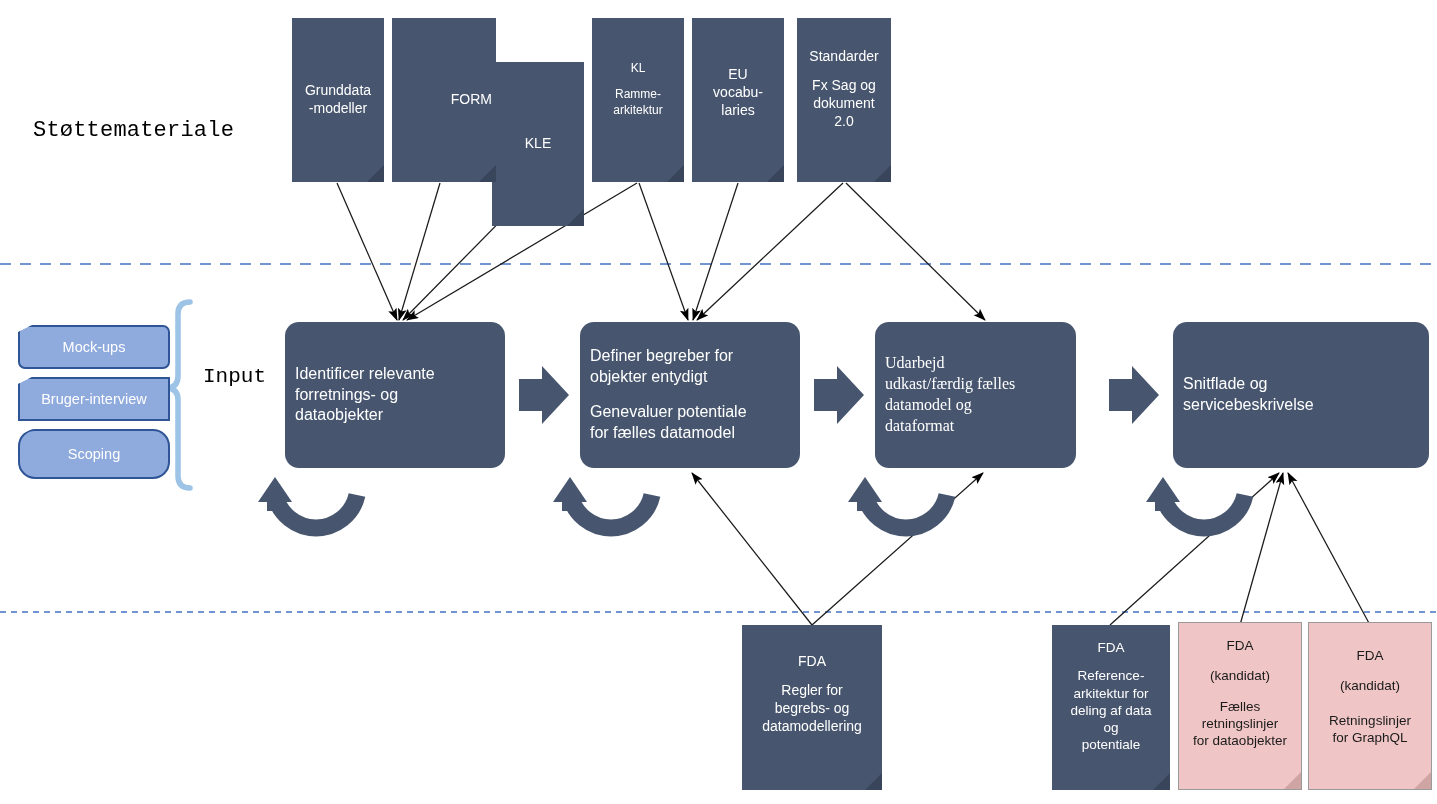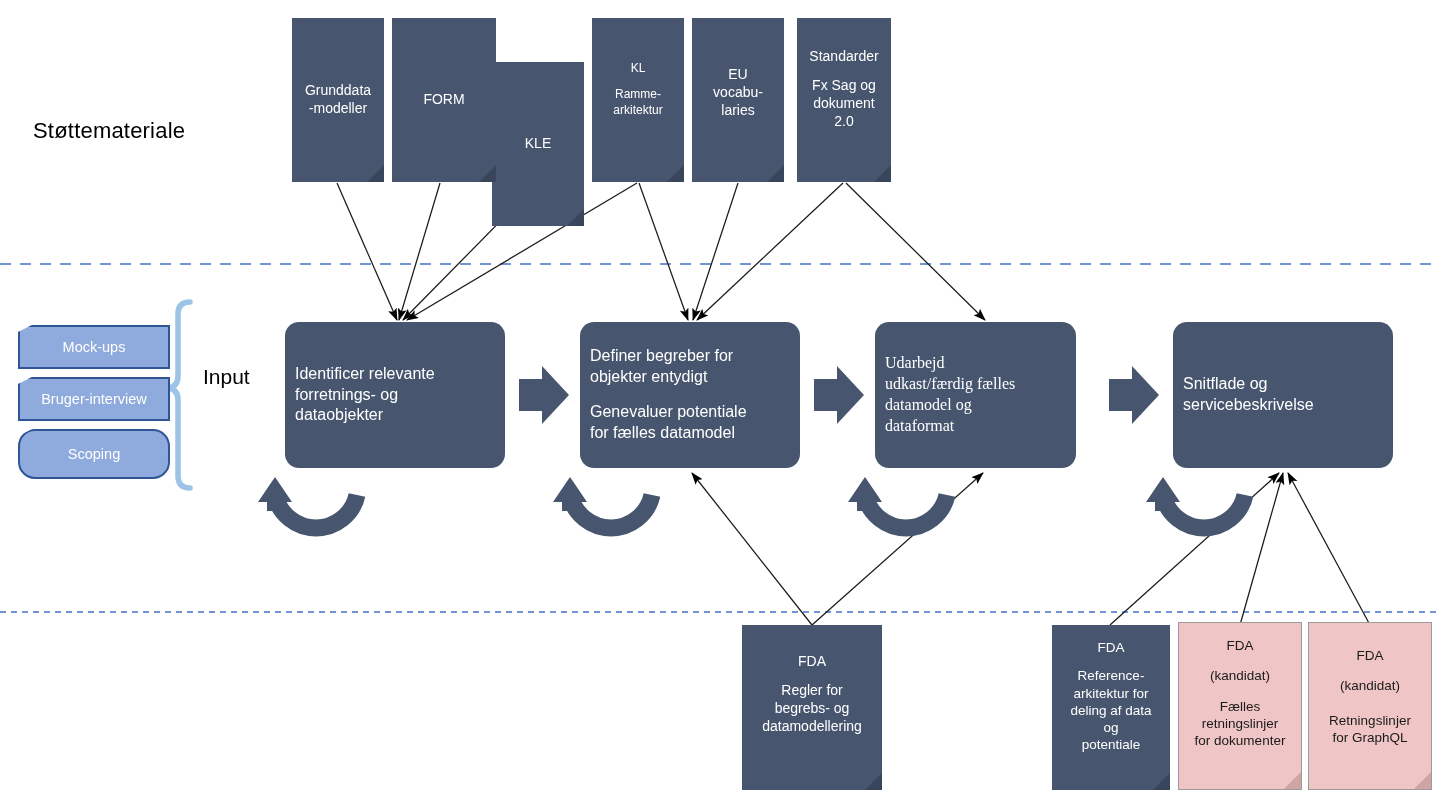--- a/index.html
+++ b/index.html
@@ -37,21 +37,21 @@
         justify-content:center;text-align:center;font-size:16px;line-height:1.3;
         padding:6px 10px;}
   .proc .l2{margin-top:14px;}
 
   
   .card{position:absolute;box-sizing:border-box;color:#ffffff;font-size:14.5px;
         display:flex;align-items:center;justify-content:center;text-align:center;
         background:#8faadc;border:2px solid #2f5597;
         clip-path:polygon(14px 0,100% 0,100% 100%,0 100%,0 7px);}
 
-  .plain{position:absolute;color:#000000;}
+  .plain{position:absolute;color:#000000;font-family:Liberation Mono, monospace;}
   #stoette-label{font-size:22px;left:33px;top:118px;letter-spacing:0.2px;}
   #input-label{font-size:21px;left:203px;top:365px;}
 </style>
 </head>
 <body>
 
 <div id="canvas">
 
   <svg class="layer back" viewBox="0 0 1437 804">
     <defs>
@@ -93,21 +93,21 @@
     <div class="plain" id="input-label">Input</div>
 
     <div class="doc dark" style="left:292px;top:18px;width:92px;height:164px;font-size:14px;justify-content:center;">
       <div class="txt">
         <div>Grunddata</div>
         <div>-modeller</div>
       </div>
       <span class="fold"></span>
     </div>
 
-    <div class="doc dark" style="left:392px;top:18px;width:104px;height:164px;font-size:14px;">
+    <div class="doc dark" style="left:392px;top:18px;width:104px;height:164px;font-size:14px;align-items:flex-end;">
       <div class="txt">
         <div>FORM</div>
       </div>
       <span class="fold"></span>
     </div>
 
     <div class="doc dark" style="left:492px;top:18px;width:92px;height:164px;font-size:14px;margin-top:44px;">
       <div class="txt">
         <div>KLE</div>
       </div>
@@ -135,21 +135,21 @@
     <div class="doc dark" style="left:797px;top:18px;width:94px;height:164px;font-size:14px;justify-content:flex-start;padding-top:30px;">
       <div class="txt">
         <div class="title">Standarder</div>
         <div>Fx Sag og</div>
         <div>dokument</div>
         <div>2.0</div>
       </div>
       <span class="fold"></span>
     </div>
 
-    <div class="card" style="left:18px;top:325px;width:152px;height:44px;">
+    <div class="card" style="left:18px;top:325px;width:152px;height:44px;border-radius:7px;">
       <span>Mock-ups</span>
     </div>
     <div class="card" style="left:18px;top:377px;width:152px;height:44px;">
       <span>Bruger-interview</span>
     </div>
     <div class="card" style="left:18px;top:429px;width:152px;height:50px;border-radius:17px;">
       <span>Scoping</span>
     </div>
 
     <div class="proc" style="left:285px;top:322px;width:220px;height:146px;">
@@ -165,21 +165,21 @@
       <div>for fælles datamodel</div>
     </div>
 
     <div class="proc" style="left:875px;top:322px;width:201px;height:146px;font-family:Liberation Serif, serif;">
       <div>Udarbejd</div>
       <div>udkast/færdig fælles</div>
       <div>datamodel og</div>
       <div>dataformat</div>
     </div>
 
-    <div class="proc" style="left:1173px;top:322px;width:220px;height:146px;">
+    <div class="proc" style="left:1173px;top:322px;width:256px;height:146px;">
       <div>Snitflade og</div>
       <div>servicebeskrivelse</div>
     </div>
 
     <div class="doc dark" style="left:742px;top:625px;width:140px;height:165px;font-size:14px;justify-content:flex-start;padding-top:28px;">
       <div class="txt">
         <div class="title">FDA</div>
         <div>Regler for</div>
         <div>begrebs- og</div>
         <div>datamodellering</div>
@@ -198,21 +198,21 @@
       </div>
       <span class="fold"></span>
     </div>
 
     <div class="doc rose" style="left:1178px;top:622px;width:124px;height:168px;font-size:13.5px;justify-content:flex-start;padding-top:14px;">
       <div class="txt">
         <div>FDA</div>
         <div style="margin-top:13px;">(kandidat)</div>
         <div style="margin-top:13px;">Fælles</div>
         <div>retningslinjer</div>
-        <div>for dokumenter</div>
+        <div>for dataobjekter</div>
       </div>
       <span class="fold"></span>
     </div>
 
     <div class="doc rose" style="left:1308px;top:622px;width:124px;height:168px;font-size:13.5px;justify-content:flex-start;padding-top:24px;">
       <div class="txt">
         <div>FDA</div>
         <div style="margin-top:13px;">(kandidat)</div>
         <div style="margin-top:17px;">Retningslinjer</div>
         <div>for GraphQL</div>

